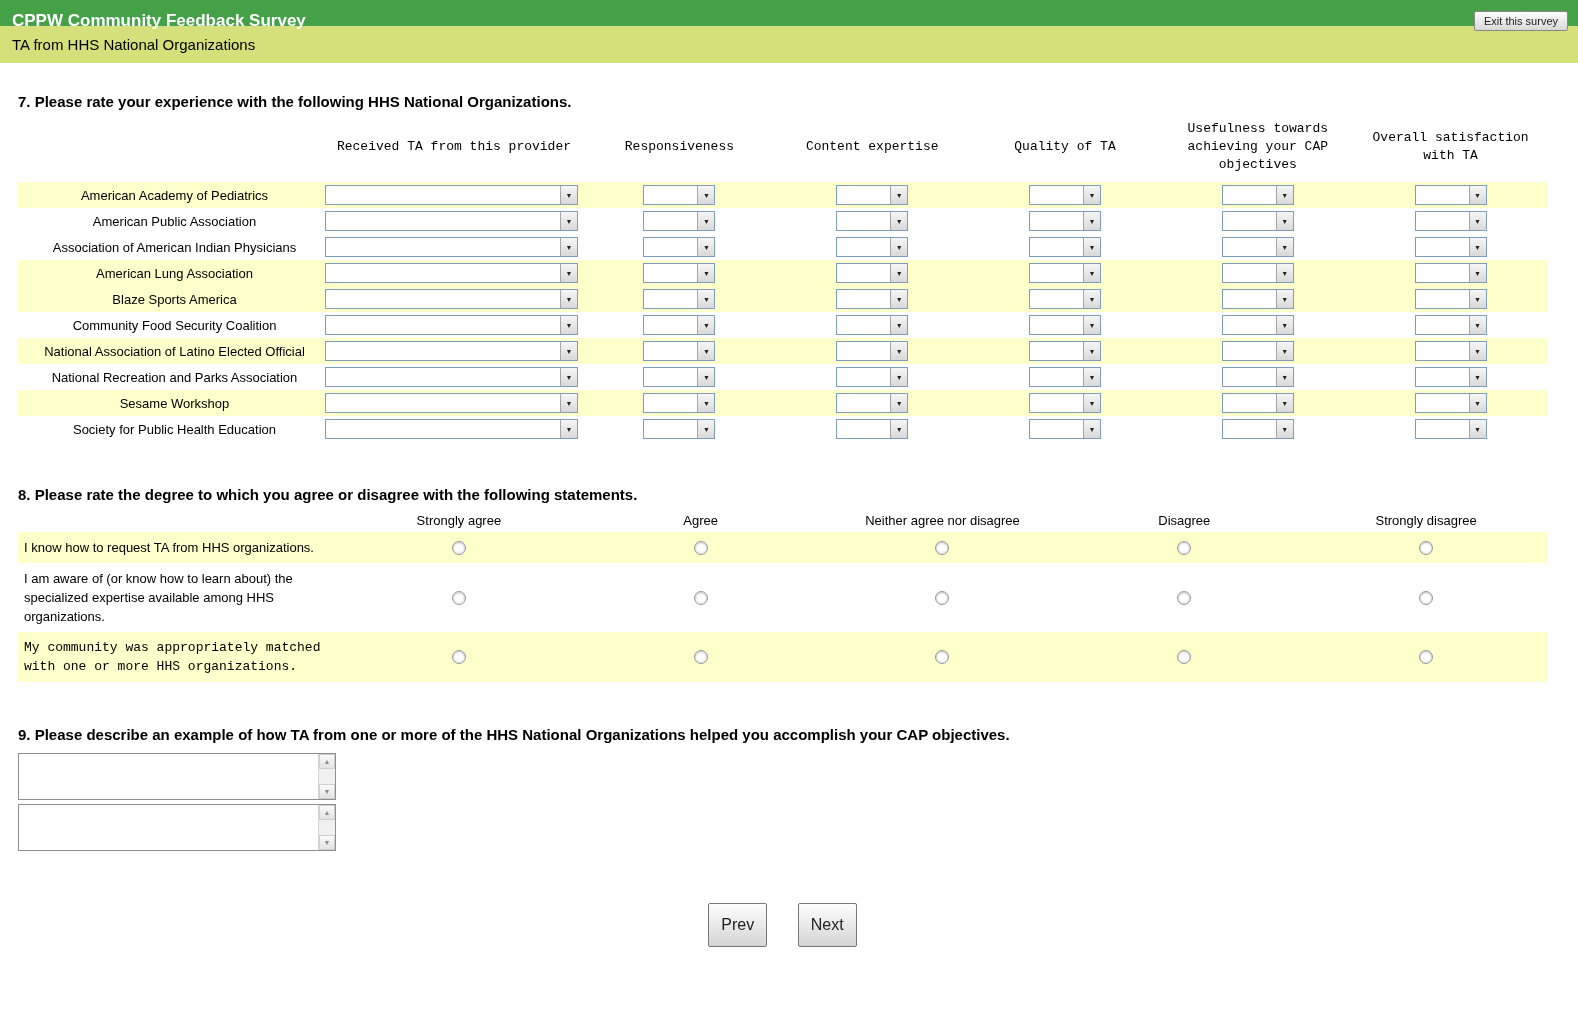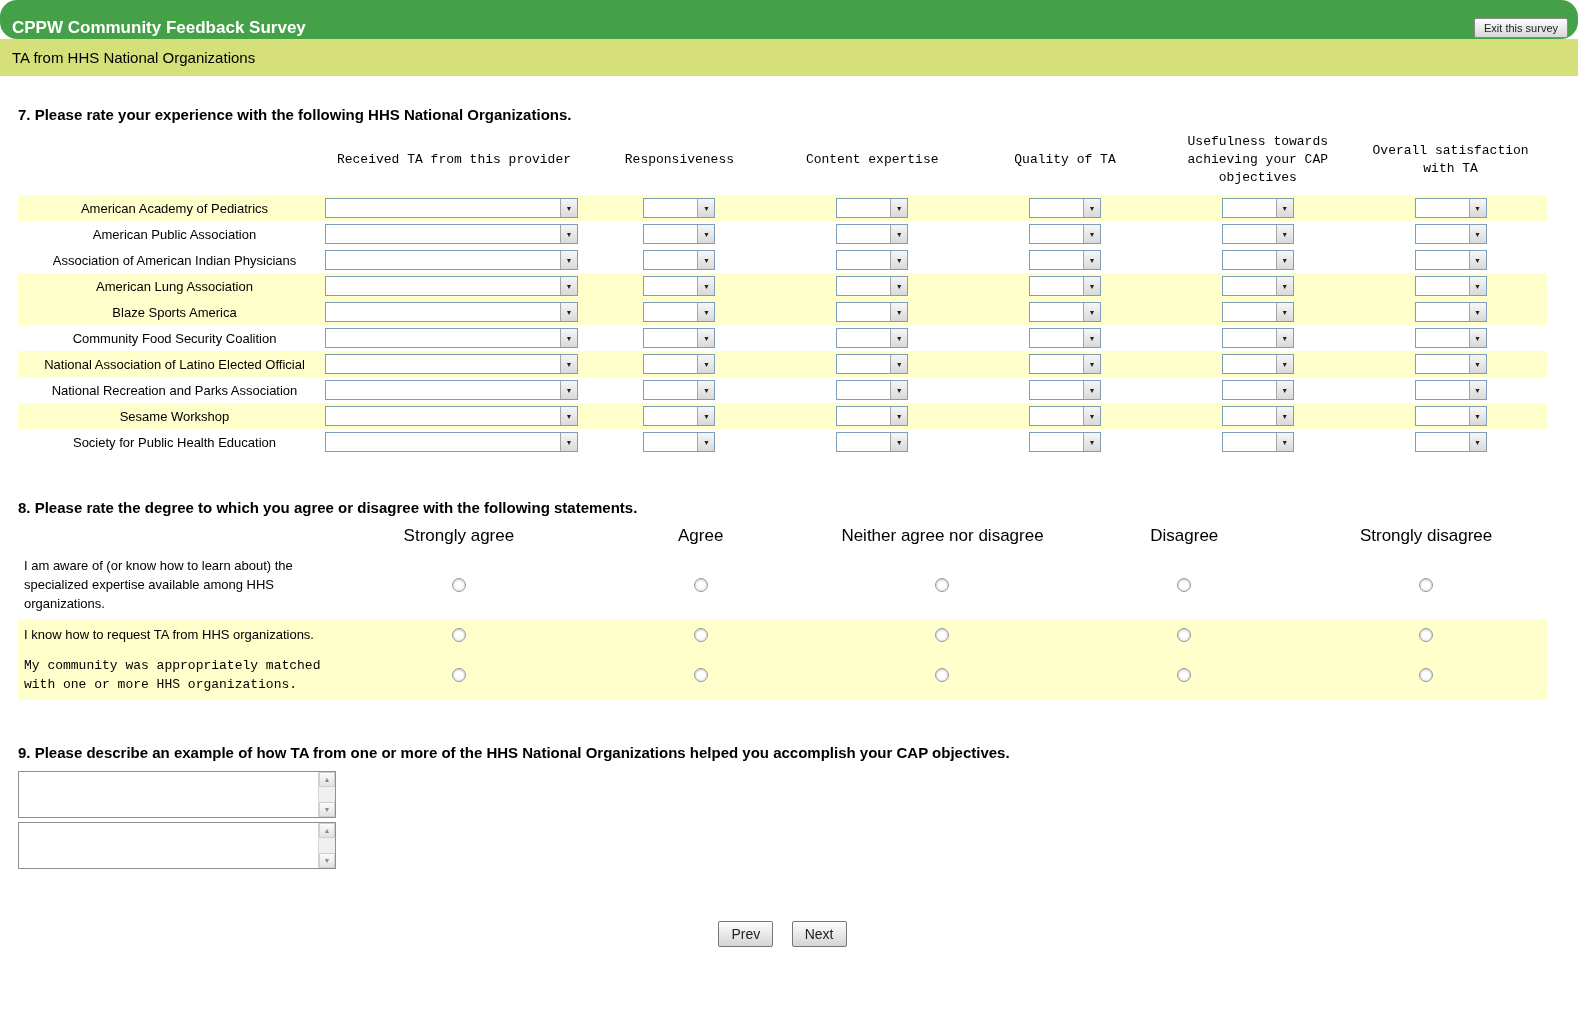--- a/index.html
+++ b/index.html
@@ -5,26 +5,25 @@
   * { box-sizing: border-box; }
   html, body { margin: 0; padding: 0; background: #fff; }
   body {
     width: 1578px;
     font-family: "Liberation Sans", "DejaVu Sans", sans-serif;
     color: #000;
   }
 
   
   .topbar {
-    height: 39px;
+    height: 26px;
     background: #44a148;
     display: flex;
     align-items: center;
     padding: 16px 10px 0 12px;
-    border-radius: 17px;
   }
   .topbar .title {
     color: #fff;
     font-weight: bold;
     font-size: 17px;
   }
   .exit-btn {
     margin-left: auto;
     font-size: 11px;
     color: #222;
@@ -105,21 +104,21 @@
     background: linear-gradient(#f6f6f6, #d9d9d9);
     border-left: 1px solid #a5a5a5;
   }
 
   
   .sheader-row { display: flex; align-items: center; margin-bottom: 4px; }
   .slabel-spacer { flex: 0 0 320px; }
   .shead {
     flex: 1 1 0;
     text-align: center;
-    font-size: 17px;
+    font-size: 13px;
   }
   .srow {
     display: flex;
     align-items: center;
     padding: 6px 0;
     min-height: 26px;
   }
   .srow.hl { background: #ffffcc; }
   .slabel {
     flex: 0 0 320px;
@@ -177,27 +176,27 @@
     justify-content: center;
     font-size: 7px;
     color: #8a8a8a;
     background: linear-gradient(#fbfbfb, #e2e2e2);
     border: 1px solid #cfcfcf;
   }
 
   
   .navrow { text-align: center; margin-top: 52px; }
   .navbtn {
-    font-size: 14px;
+    font-size: 16px;
     color: #222;
     background: linear-gradient(#fefefe, #d4d4d4);
     border: 1px solid #777;
     border-radius: 2px;
-    padding: 4px 12px;
-    margin: 0 7px;
+    padding: 12px 12px;
+    margin: 0 13px;
     cursor: pointer;
     font-family: inherit;
   }
 </style>
 </head>
 <body>
 
 <div>
 
   <div class="topbar">
@@ -617,40 +616,40 @@
     <div class="qtitle" style="margin-top:44px;">8. Please rate the degree to which you agree or disagree with the following statements.</div>
     <div class="sheader-row">
       <div class="slabel-spacer"></div>
     <div class="shead">Strongly agree</div>
         <div class="shead">Agree</div>
         <div class="shead">Neither agree nor disagree</div>
         <div class="shead">Disagree</div>
         <div class="shead">Strongly disagree</div>
       </div>
     <div>
+        <div class="srow hl">
+          <div class="slabel" style="max-width: 320px;">I know how to request TA from HHS organizations.</div>
+          <div class="scell">
+            <span class="radio"></span>
+          </div>
+          <div class="scell">
+            <span class="radio"></span>
+          </div>
+          <div class="scell">
+            <span class="radio"></span>
+          </div>
+          <div class="scell">
+            <span class="radio"></span>
+          </div>
+          <div class="scell">
+            <span class="radio"></span>
+          </div>
+        </div>
         <div class="srow">
           <div class="slabel" style="max-width: 320px;">I am aware of (or know how to learn about) the specialized expertise available among HHS organizations.</div>
-          <div class="scell">
-            <span class="radio"></span>
-          </div>
-          <div class="scell">
-            <span class="radio"></span>
-          </div>
-          <div class="scell">
-            <span class="radio"></span>
-          </div>
-          <div class="scell">
-            <span class="radio"></span>
-          </div>
-          <div class="scell">
-            <span class="radio"></span>
-          </div>
-        </div>
-        <div class="srow hl">
-          <div class="slabel" style="max-width: 320px;">I know how to request TA from HHS organizations.</div>
           <div class="scell">
             <span class="radio"></span>
           </div>
           <div class="scell">
             <span class="radio"></span>
           </div>
           <div class="scell">
             <span class="radio"></span>
           </div>
           <div class="scell">

